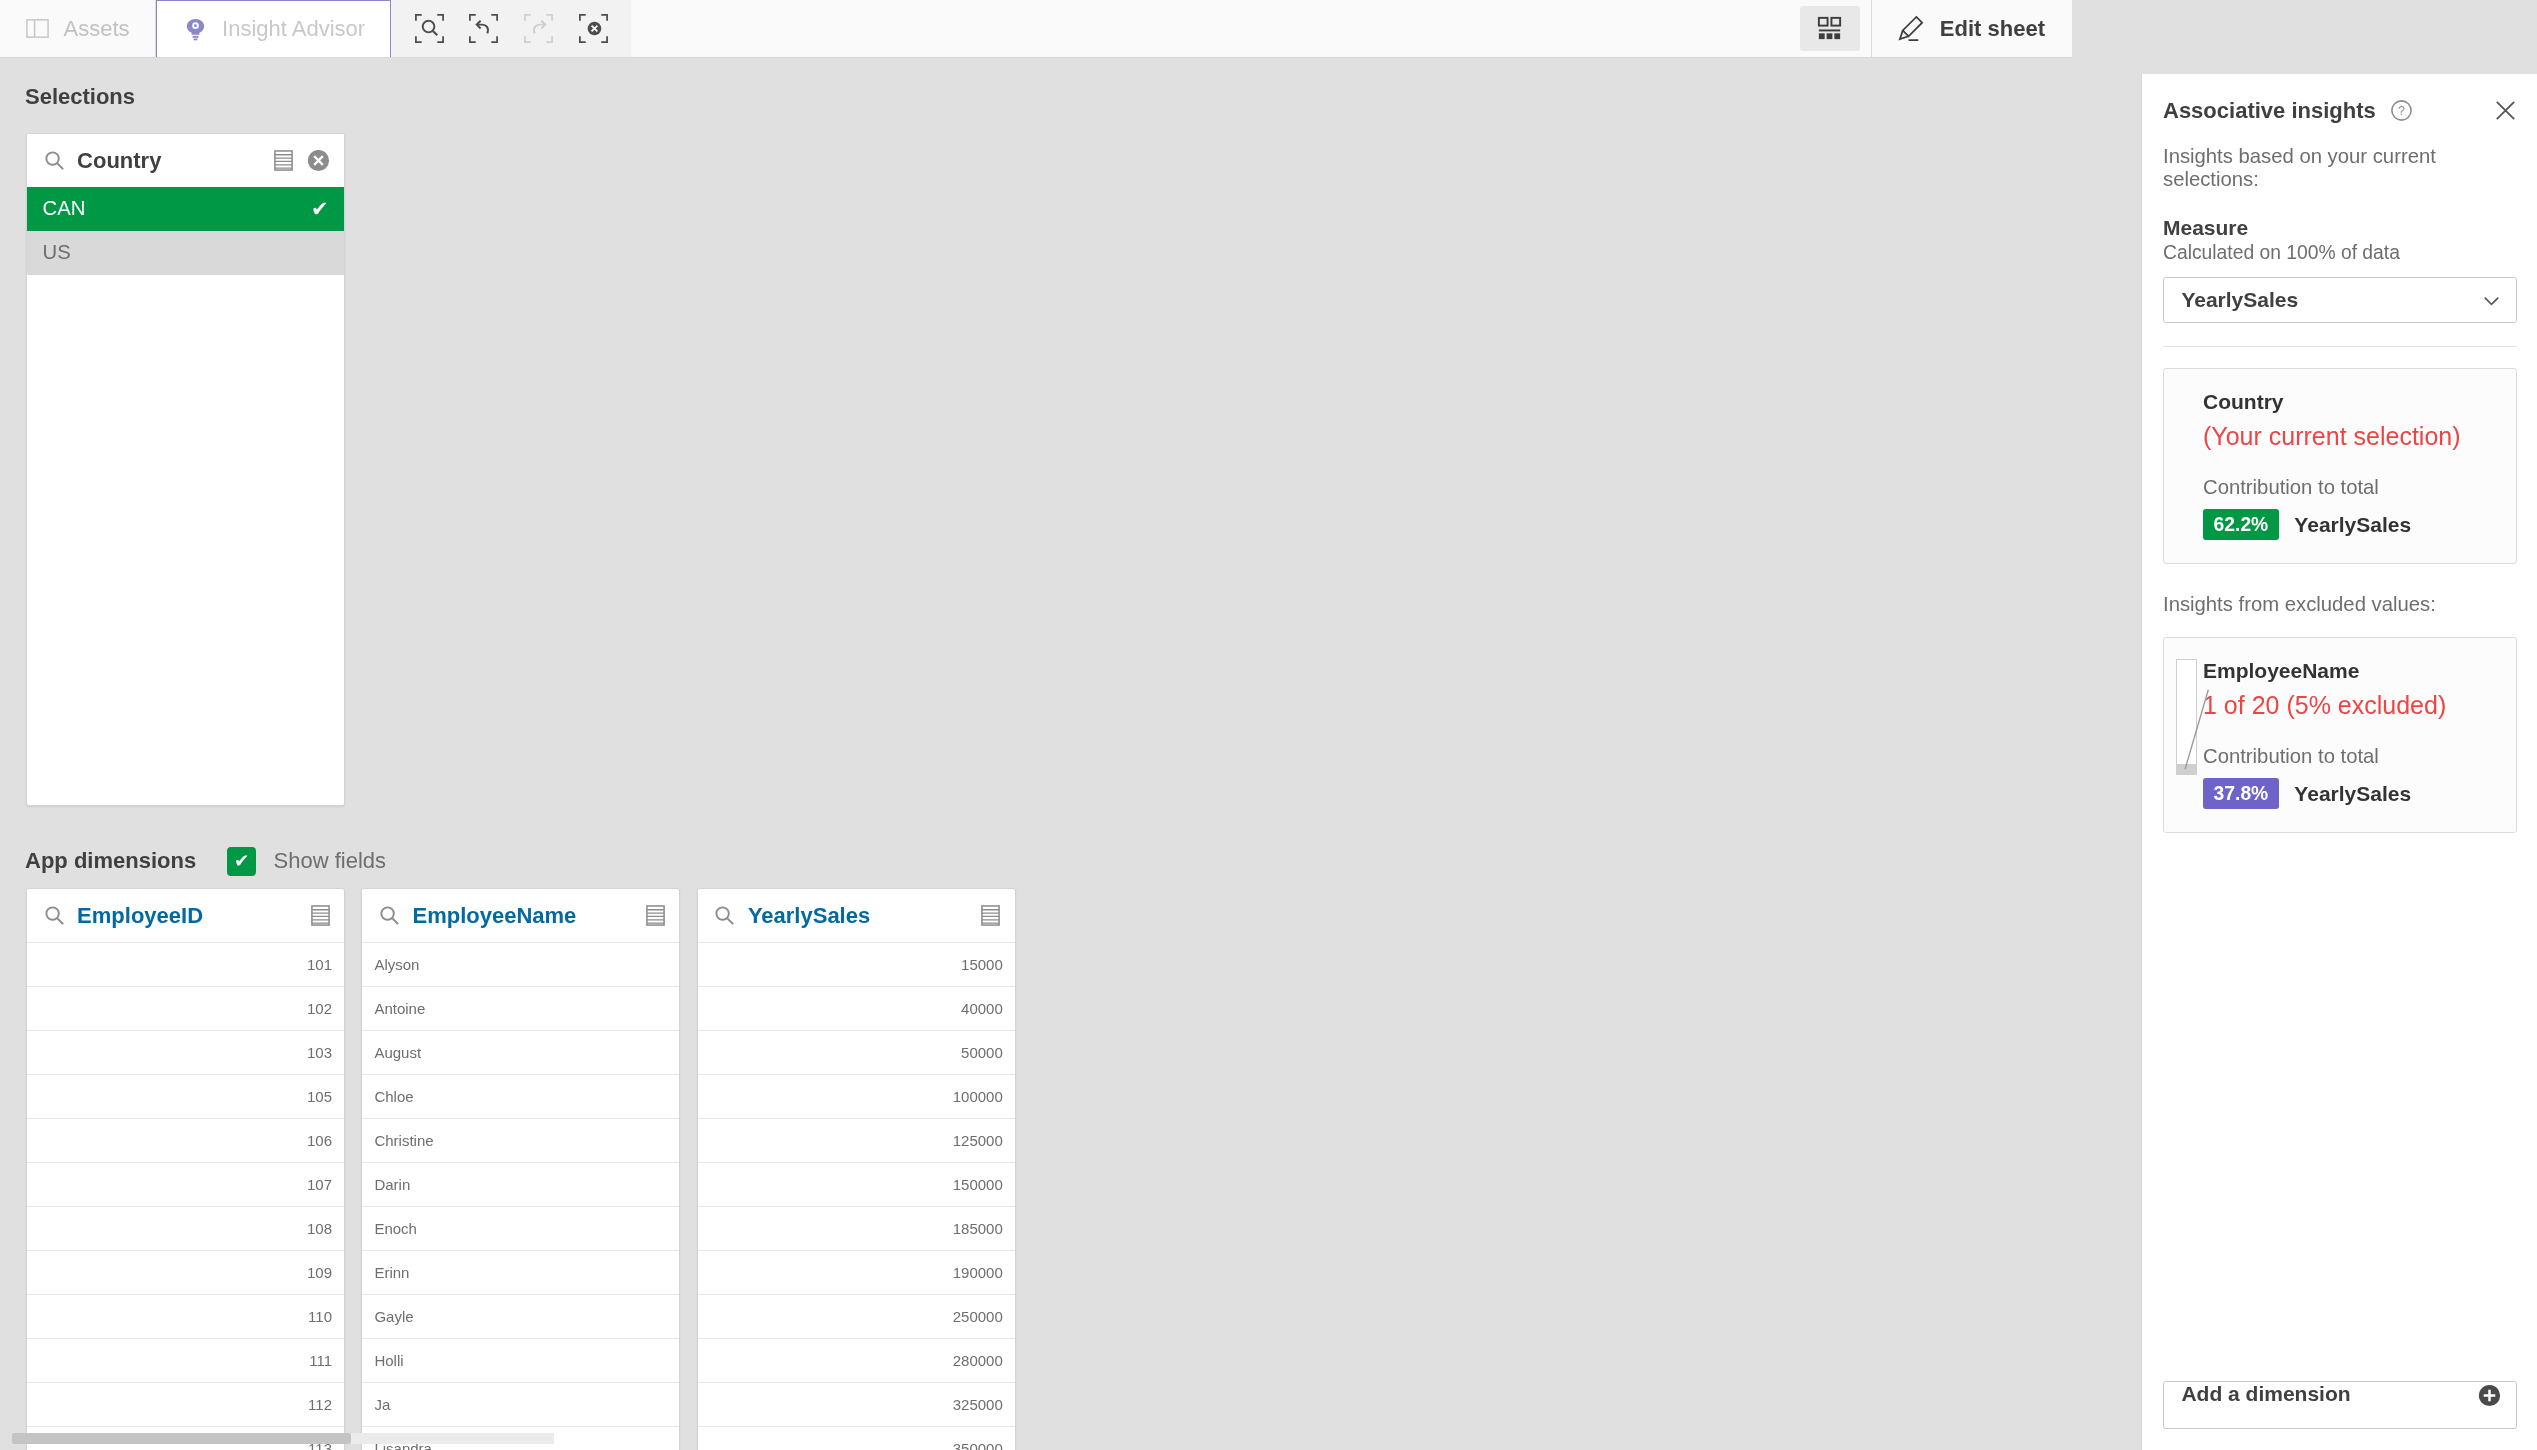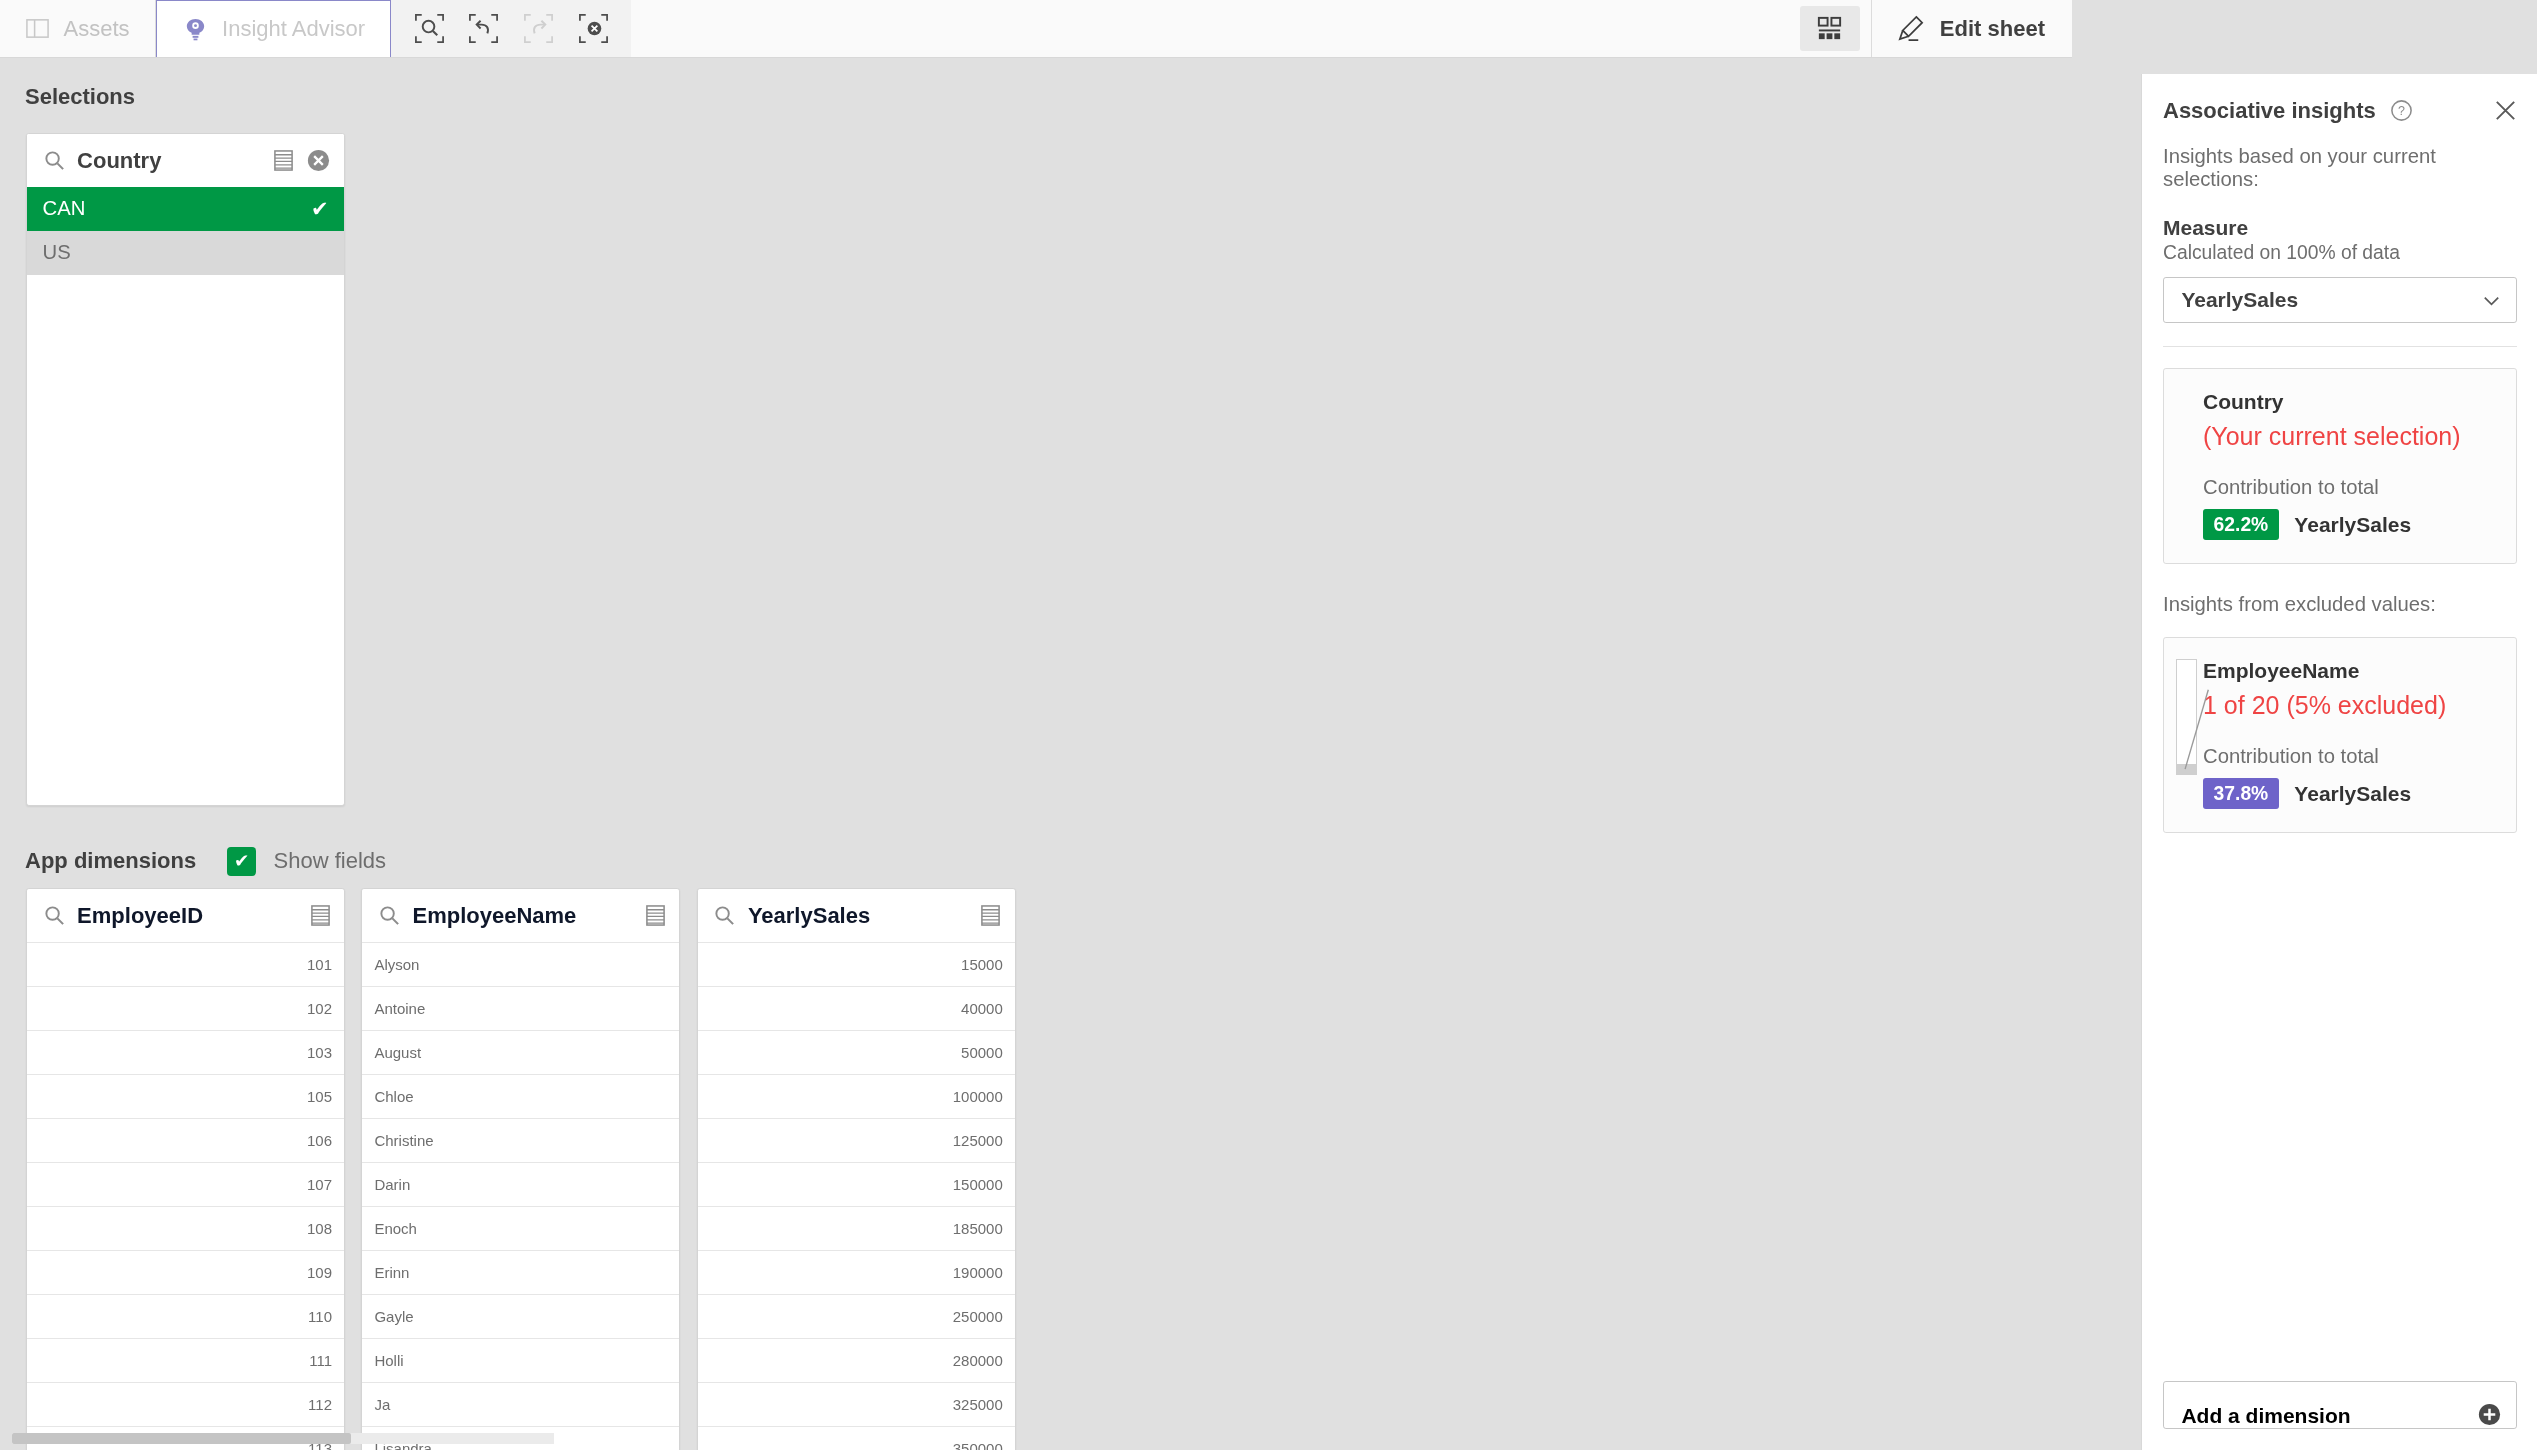--- a/index.html
+++ b/index.html
@@ -141,21 +141,21 @@
     border: 1px solid #d4d4d4;
     border-radius: 2.9px;
     box-shadow: 0 1px 1.9px rgba(0,0,0,.07);
     overflow: hidden;
   }
   .col-head {
     height: 53px; display: flex; align-items: center;
     gap: 11.6px; padding: 0 13.5px 0 15.5px;
   }
   .col-head .fname {
-    flex: 1; font-size: 22px; font-weight: bold; color: #0f172a;
+    flex: 1; font-size: 22px; font-weight: bold; color: #0369a1;
   }
   .cell {
     height: 44px; display: flex; align-items: center;
     padding: 0 12px; font-size: 15px; color: #6e6e6e;
     border-top: 1px solid #e6e6e6;
   }
   .cell.num { justify-content: flex-end; }
   .col .cell:first-of-type { border-top: none; }
   .hscroll {
     position: absolute; left: 11.6px; bottom: 5.8px;
@@ -228,23 +228,23 @@
     position: absolute; left: 19.3px; top: 46px;
     width: 39px; height: 87px; pointer-events: none;
   }
   .rp-excl-lbl {
     padding: 29px 21px 0 21px; font-size: 20.3px; color: #6e6e6e;
   }
   .add-dim {
     position: absolute; left: 21px; bottom: 37px;
     width: 354px; height: 48px;
     border: 1px solid #c6c6c6; border-radius: 2.9px;
-    display: flex; align-items: flex-end;
+    display: flex; align-items: flex-start;
     padding: 0 13.5px 0 17.4px;
-    font-size: 21px; font-weight: bold; color: #000000;
+    font-size: 21px; font-weight: bold; color: #404040;
     background: #fff;
   }
   .add-dim .plus { margin-left: auto; }
   svg { display: block; }
 </style>
 </head>
 <body>
 
 <div class="app">
 

